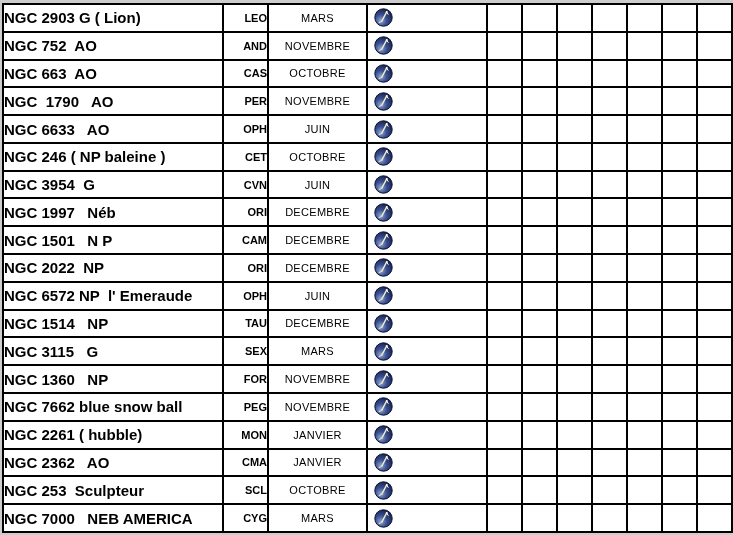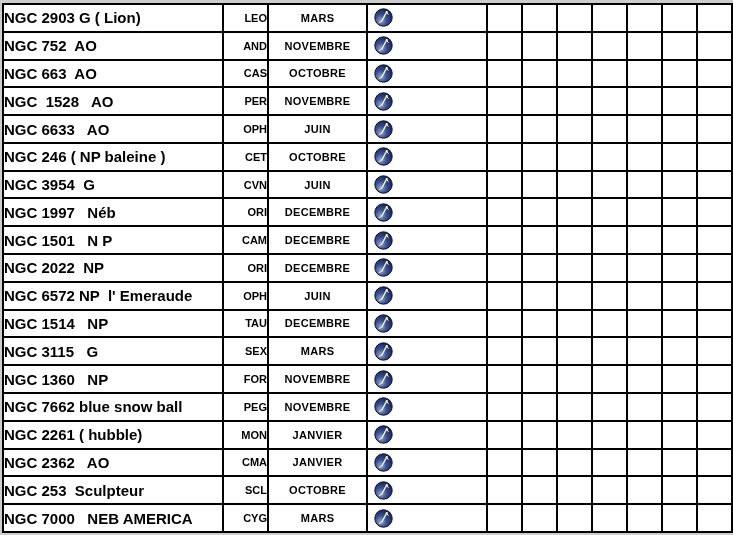--- a/index.html
+++ b/index.html
@@ -34,21 +34,21 @@
     text-align:left;
     white-space:pre;
   }
   td.const{
     font-weight:bold;
     font-size:11px;
     color:#000;
     text-align:right;
   }
   td.month{
-    font-weight:bold;
+    font-weight:normal;
     font-size:11px;
     color:#000;
     text-align:center;
     letter-spacing:.3px;
   }
   td.icon-cell{
     padding-left:6px;
     text-align:left;
   }
   .link-icon{
@@ -160,21 +160,21 @@
     </td>
   <td class="empty"></td>
           <td class="empty"></td>
           <td class="empty"></td>
           <td class="empty"></td>
           <td class="empty"></td>
           <td class="empty"></td>
           <td class="empty"></td>
         </tr>
         <tr>
-    <td class="object">NGC  1528   AO</td>
+    <td class="object">NGC  1790   AO</td>
     <td class="const">PER</td>
     <td class="month">NOVEMBRE</td>
     <td class="icon-cell">
       <span>
         <svg class="link-icon" viewBox="0 0 19 19" xmlns="http://www.w3.org/2000/svg" aria-hidden="true">
           <defs>
             <radialGradient id="icon-grad" cx="35%" cy="68%" r="75%">
               <stop offset="0%" stop-color="#8fa8d8"></stop>
               <stop offset="45%" stop-color="#3a4f8f"></stop>
               <stop offset="100%" stop-color="#141f4a"></stop>

